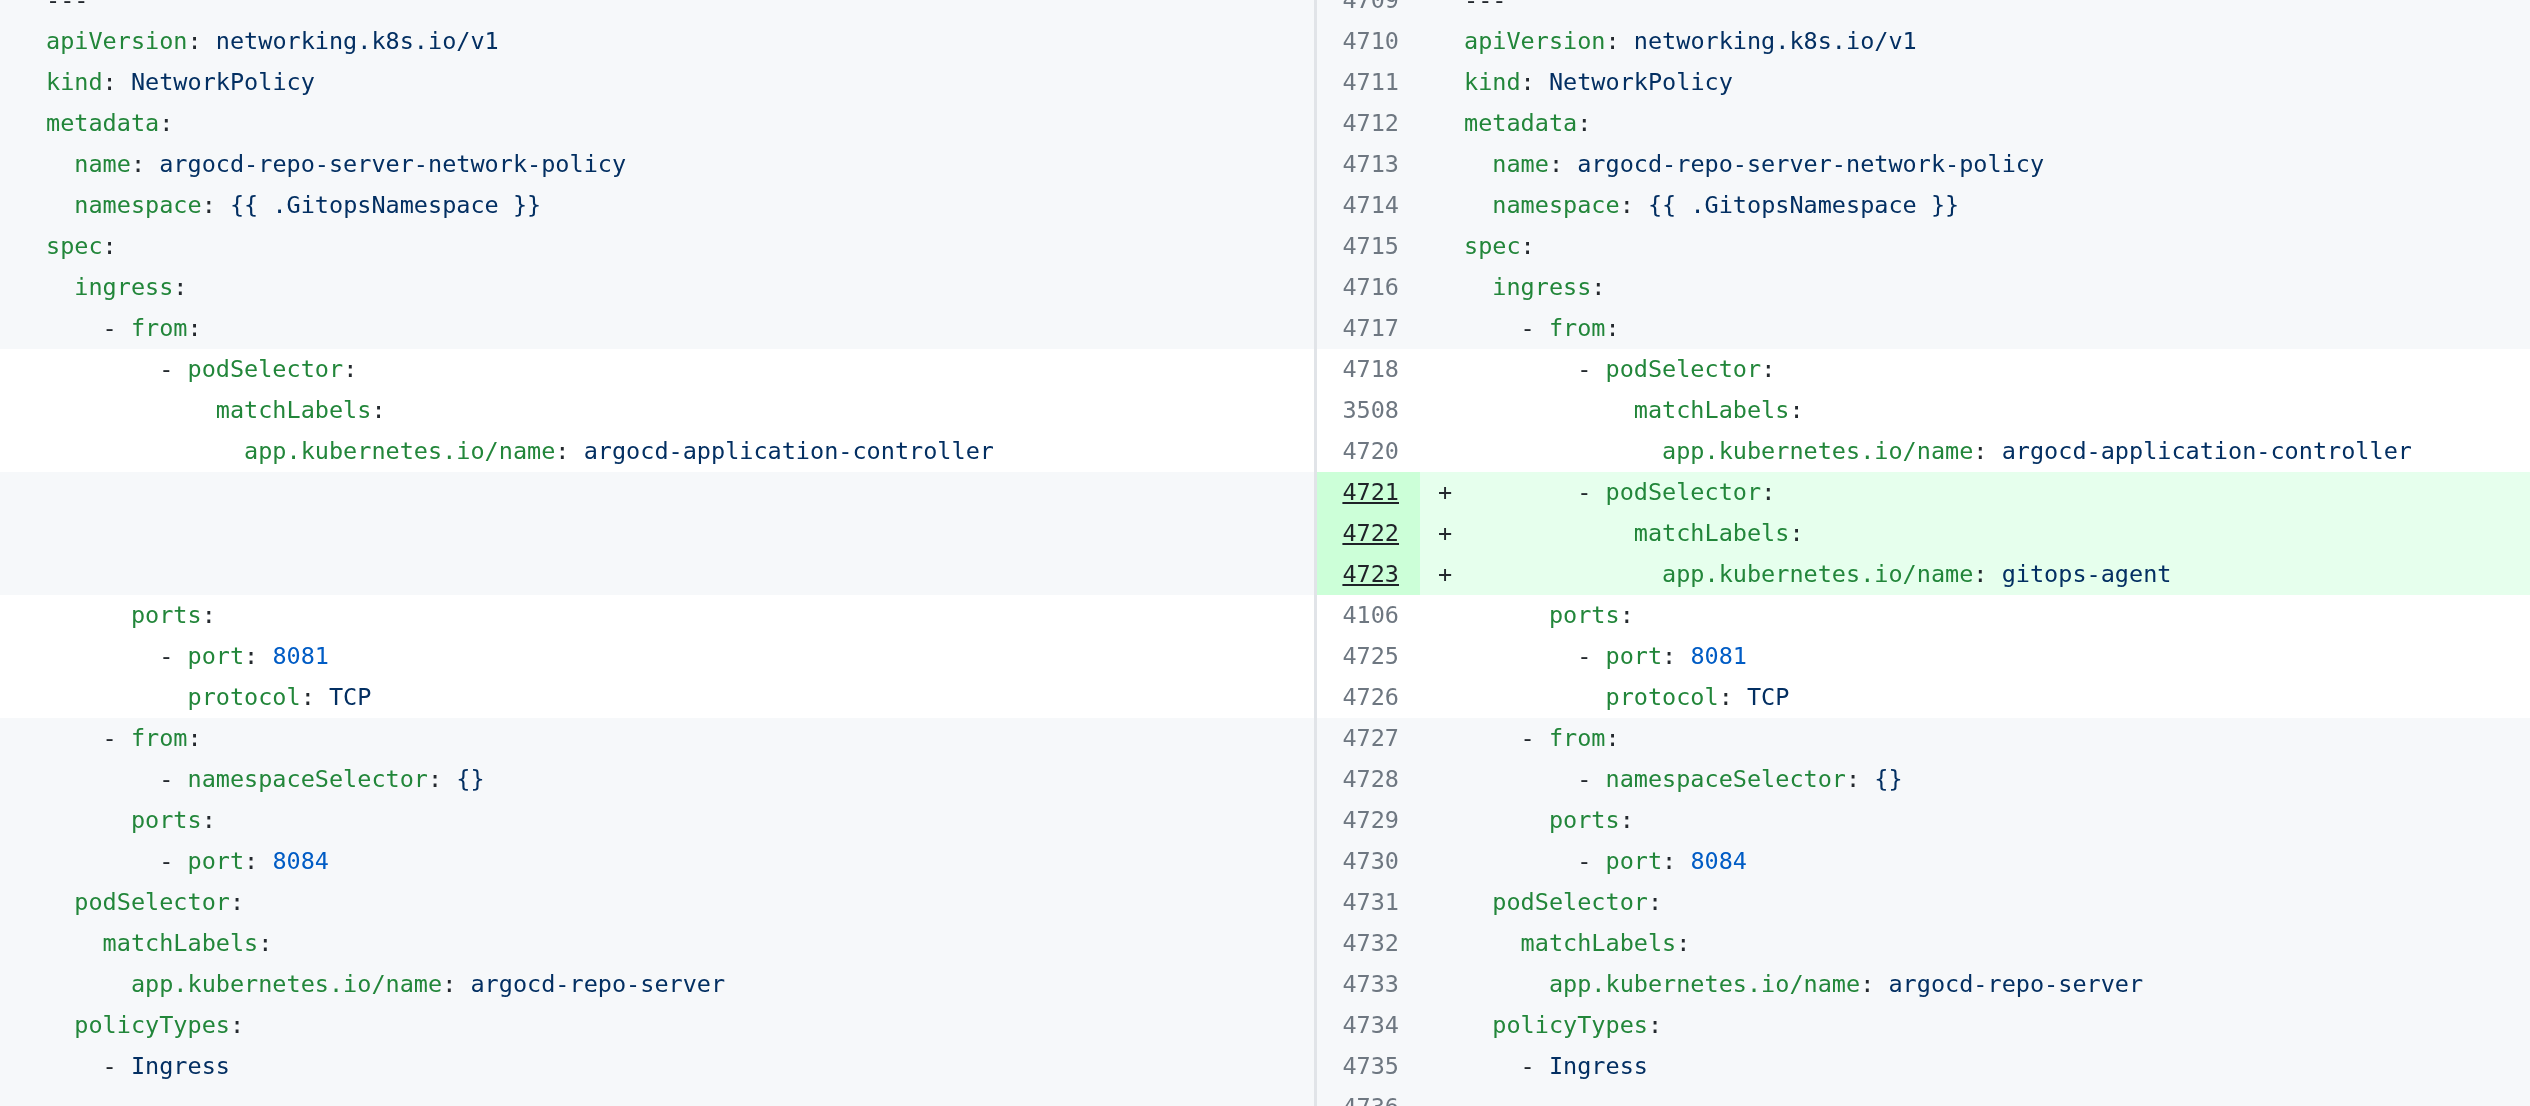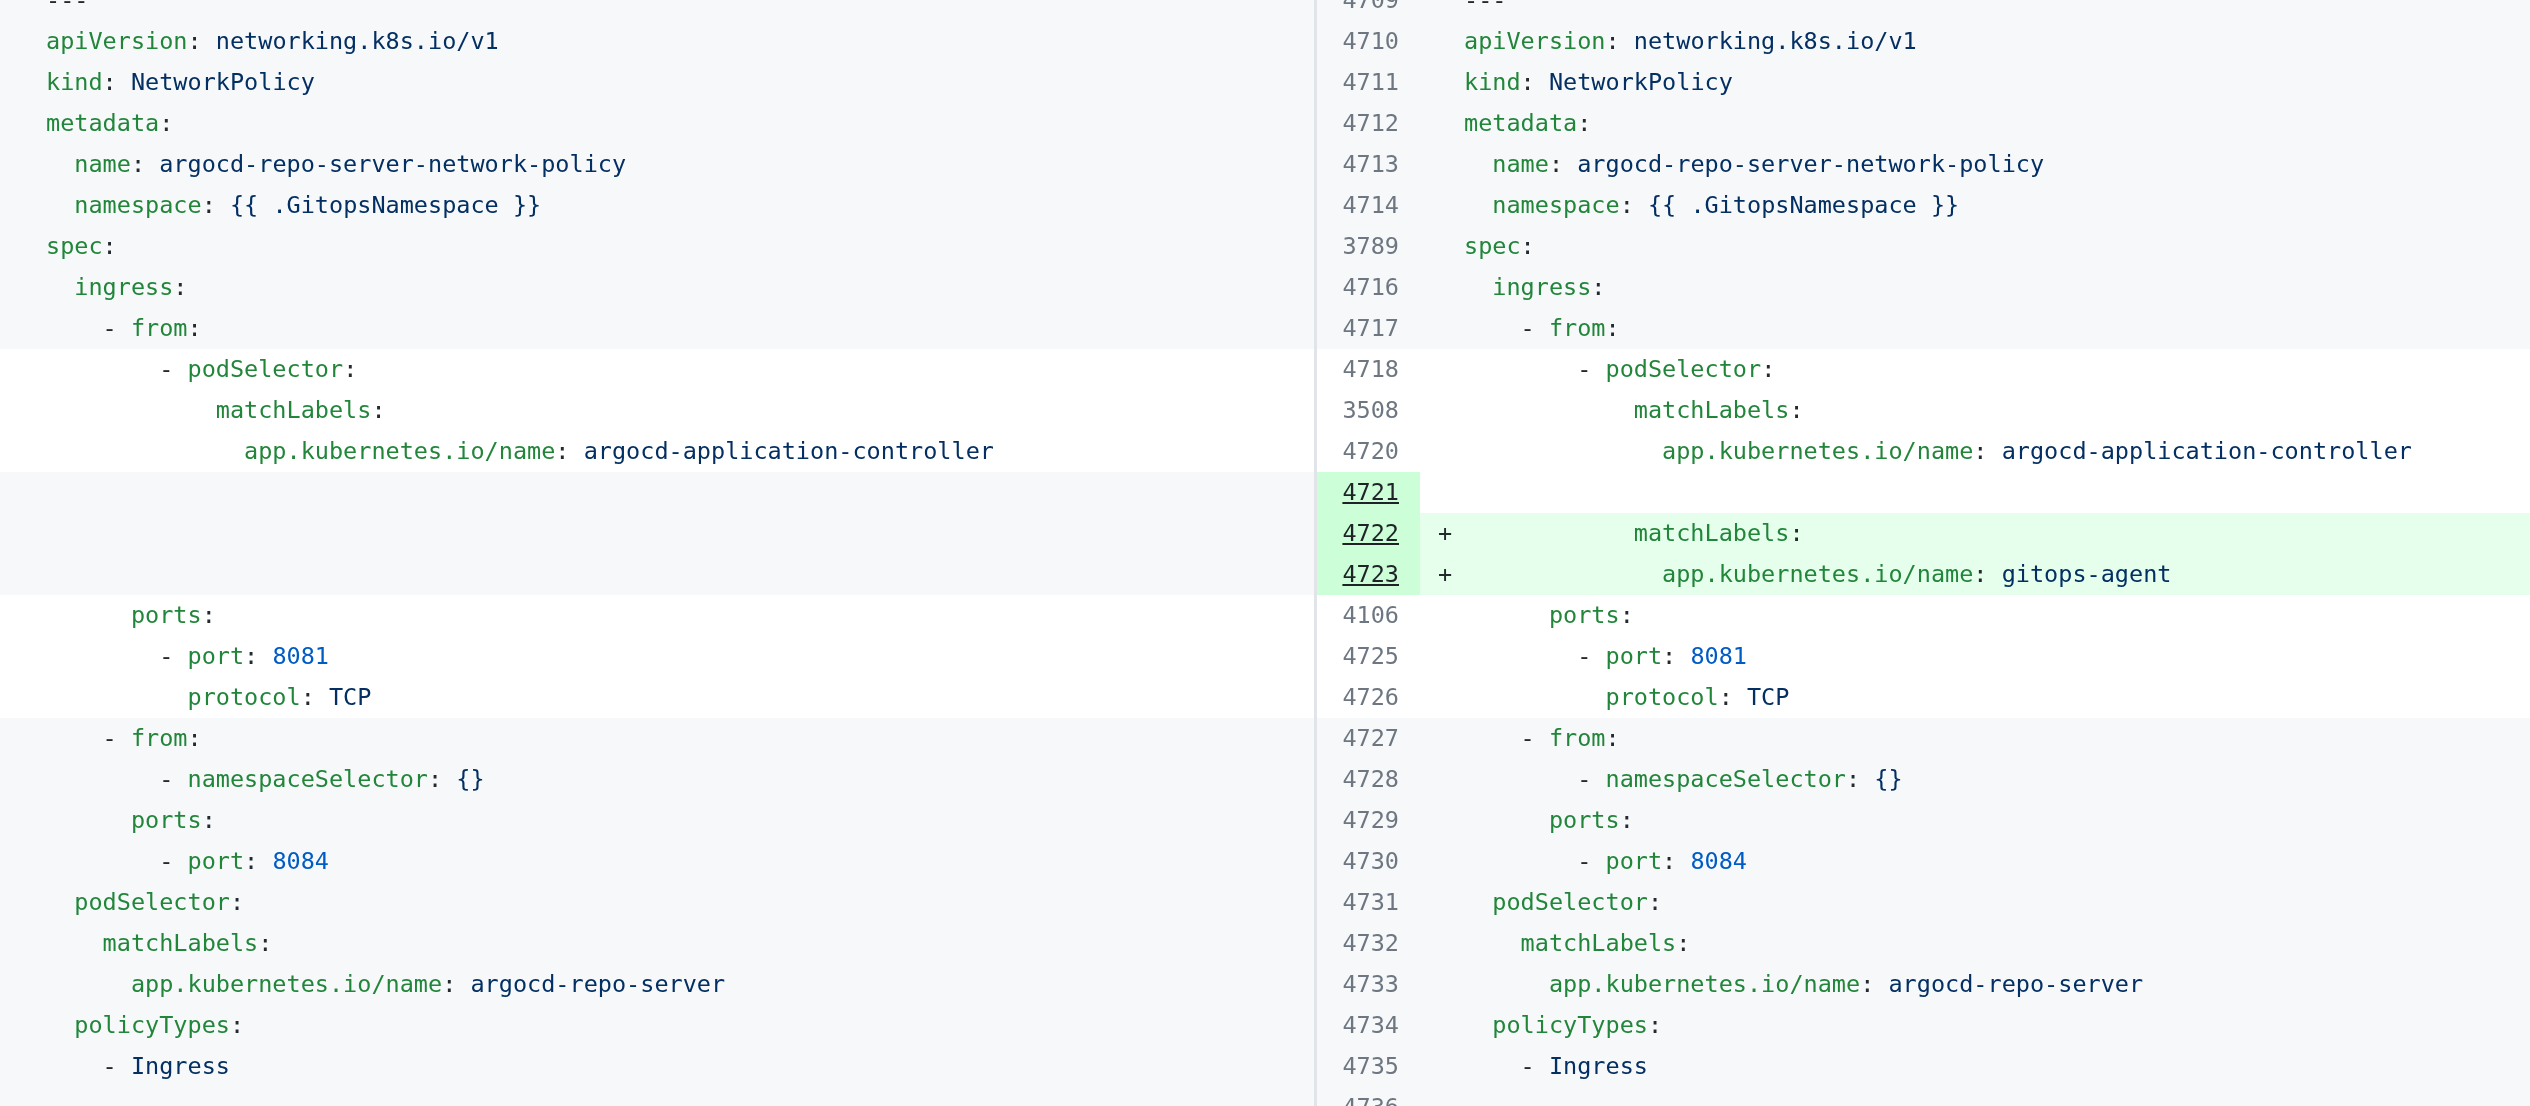--- a/index.html
+++ b/index.html
@@ -108,21 +108,21 @@
       </div>
       <div class="diff-row">
         <div class="cell old-code t-expanded"><span class="marker"></span><span class="tk-p">  </span><span class="tk-k">namespace</span><span class="tk-p">:</span><span class="tk-s"> {{ .GitopsNamespace }}</span></div>
         <div class="cell divider"></div>
         <div class="cell new-num t-expanded">4714</div>
         <div class="cell new-code t-expanded"><span class="marker"></span><span class="tk-p">  </span><span class="tk-k">namespace</span><span class="tk-p">:</span><span class="tk-s"> {{ .GitopsNamespace }}</span></div>
       </div>
       <div class="diff-row">
         <div class="cell old-code t-expanded"><span class="marker"></span><span class="tk-k">spec</span><span class="tk-p">:</span></div>
         <div class="cell divider"></div>
-        <div class="cell new-num t-expanded">3789</div>
+        <div class="cell new-num t-expanded">4715</div>
         <div class="cell new-code t-expanded"><span class="marker"></span><span class="tk-k">spec</span><span class="tk-p">:</span></div>
       </div>
       <div class="diff-row">
         <div class="cell old-code t-expanded"><span class="marker"></span><span class="tk-p">  </span><span class="tk-k">ingress</span><span class="tk-p">:</span></div>
         <div class="cell divider"></div>
         <div class="cell new-num t-expanded">4716</div>
         <div class="cell new-code t-expanded"><span class="marker"></span><span class="tk-p">  </span><span class="tk-k">ingress</span><span class="tk-p">:</span></div>
       </div>
       <div class="diff-row">
         <div class="cell old-code t-expanded"><span class="marker"></span><span class="tk-p">    - </span><span class="tk-k">from</span><span class="tk-p">:</span></div>
@@ -145,20 +145,21 @@
       <div class="diff-row">
         <div class="cell old-code t-context"><span class="marker"></span><span class="tk-p">              </span><span class="tk-k">app.kubernetes.io/name</span><span class="tk-p">:</span><span class="tk-s"> argocd-application-controller</span></div>
         <div class="cell divider"></div>
         <div class="cell new-num t-context">4720</div>
         <div class="cell new-code t-context"><span class="marker"></span><span class="tk-p">              </span><span class="tk-k">app.kubernetes.io/name</span><span class="tk-p">:</span><span class="tk-s"> argocd-application-controller</span></div>
       </div>
       <div class="diff-row">
         <div class="cell old-code t-empty"></div>
         <div class="cell divider"></div>
         <div class="cell new-num t-added-num">4721</div>
+        <div class="cell new-code t-added"><span class="marker">+</span><span class="tk-p">        - </span><span class="tk-k">podSelector</span><span class="tk-p">:</span></div>
       </div>
       <div class="diff-row">
         <div class="cell old-code t-empty"></div>
         <div class="cell divider"></div>
         <div class="cell new-num t-added-num">4722</div>
         <div class="cell new-code t-added"><span class="marker">+</span><span class="tk-p">            </span><span class="tk-k">matchLabels</span><span class="tk-p">:</span></div>
       </div>
       <div class="diff-row">
         <div class="cell old-code t-empty"></div>
         <div class="cell divider"></div>

